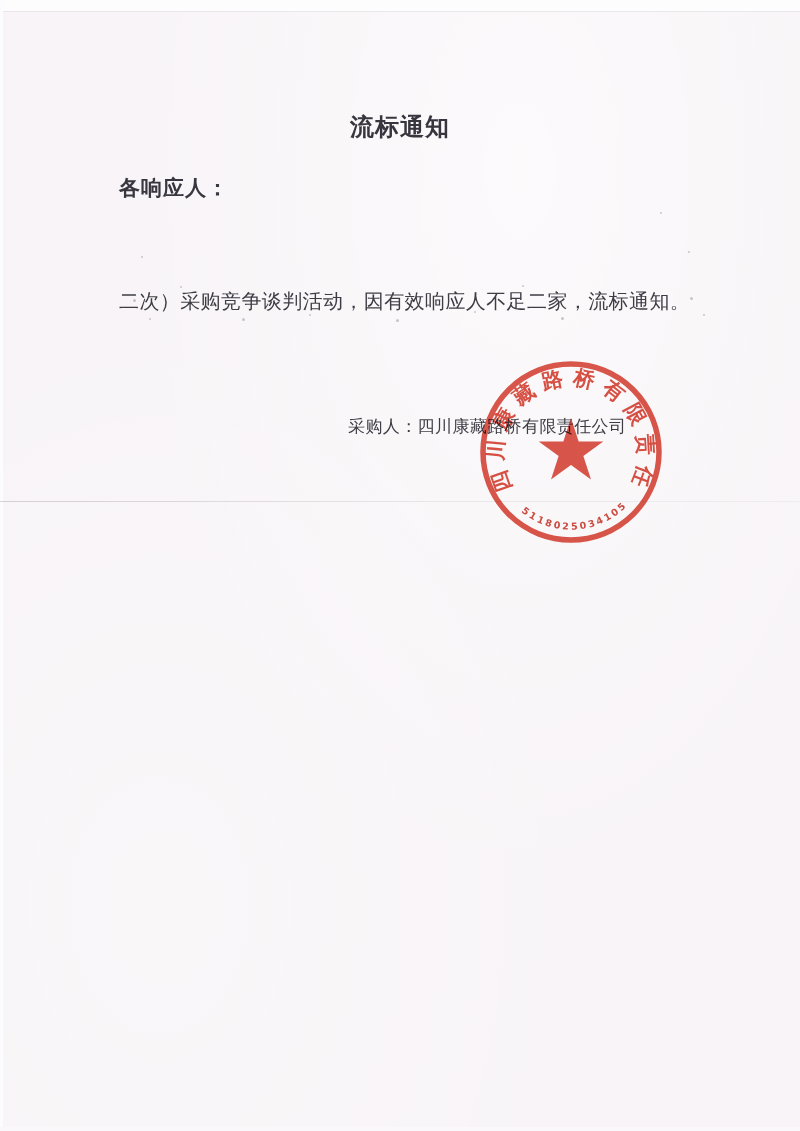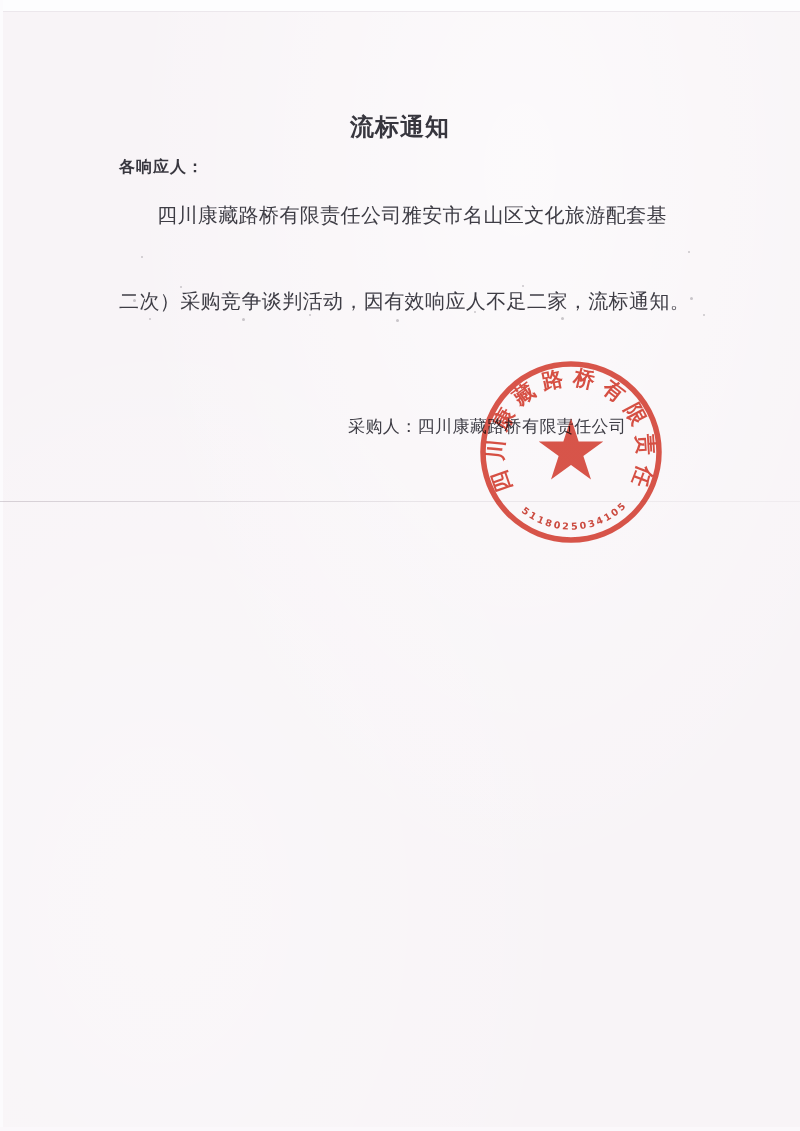--- a/index.html
+++ b/index.html
@@ -39,22 +39,22 @@
   }
   
   .txt { position: absolute; white-space: nowrap; color: #3e3d45; }
   .title {
     left: 0; top: 111px; width: 800px;
     text-align: center;
     font-size: 24px; font-weight: 700; letter-spacing: 1px;
     color: #37363e;
   }
   .greeting {
-    left: 119px; top: 157px;
-    font-size: 16px; font-weight: 700; letter-spacing: 1px;
+    left: 119px; top: 174px;
+    font-size: 21px; font-weight: 700; letter-spacing: 1px;
     color: #38373f;
   }
   .bline { font-size: 20px; letter-spacing: 0.4px; }
   .bline-1 { left: 157px; top: 202px; }
   .bline-2 { left: 119px; top: 245px; }
   .bline-3 { left: 119px; top: 288px; }
   .purchaser { left: 348px; top: 415px; font-size: 17px; letter-spacing: 0.4px; text-align: right; }
   .dateline  { left: 492px; top: 456px; font-size: 20px; letter-spacing: 1.5px; }
   
   .seal {
@@ -98,21 +98,20 @@
 <div class="scan">
 
   <div class="top-band"></div>
   <div class="left-band"></div>
   <div class="bottom-band"></div>
 
   <h1 class="txt title">流标通知</h1>
 
   <div class="txt greeting">各响应人：</div>
 
-  <div class="txt bline bline-1">四川康藏路桥有限责任公司雅安市名山区文化旅游配套基</div>
   <div class="txt bline bline-3">二次）采购竞争谈判活动，因有效响应人不足二家，流标通知。</div>
 
   <div class="txt purchaser">采购人：四川康藏路桥有限责任公司</div>
 
   <div class="fold"></div>
 
   <svg class="seal" viewBox="0 0 200 200" width="200" height="200" aria-hidden="true">
     <defs>
       <path id="arcTop" d="M 43,138 A 68,68 0 1 1 157,138" fill="none"></path>
       <path id="arcBot" d="M 45,155 A 78,78 0 0 0 155,155" fill="none"></path>

